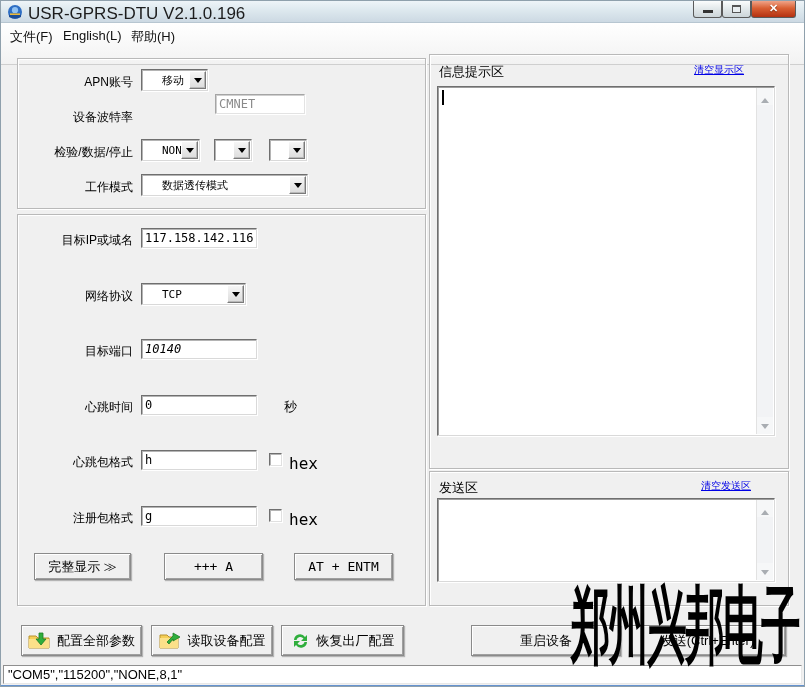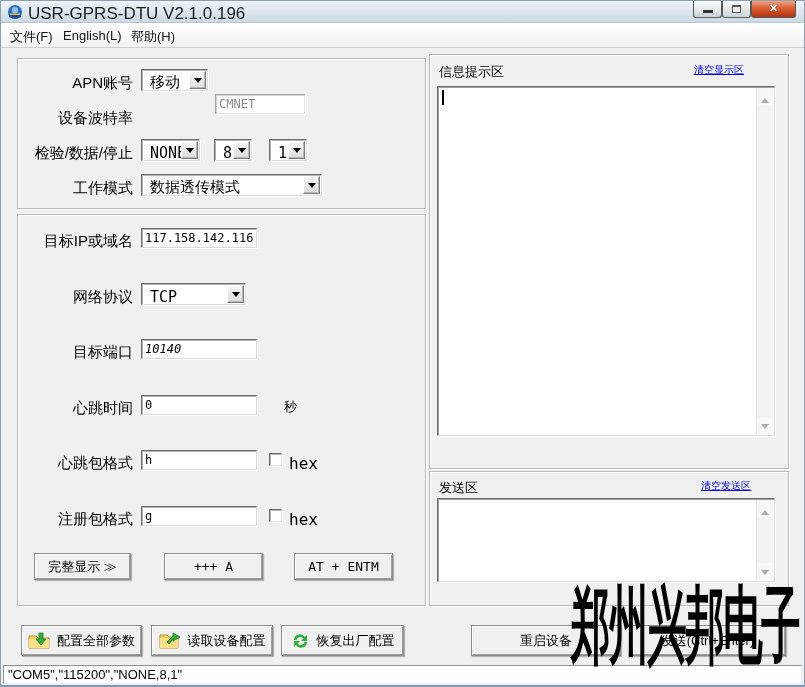--- a/index.html
+++ b/index.html
@@ -23,47 +23,47 @@
     width:29px;height:17px;margin-left:0;position:relative;
     border:1px solid #5a5a5a;border-top:none;border-radius:0 0 3px 3px;
     background:linear-gradient(180deg,#fbfdfd 0%,#e4eaec 45%,#ccd5d9 100%);
   }
   .winbtn.close{width:45px;background:linear-gradient(180deg,#f0a488 0%,#d95f33 45%,#b33111 100%);}
   .glyph-min{position:absolute;left:9px;bottom:4px;width:10px;height:3px;background:#333;}
   .glyph-max{position:absolute;left:9px;top:4px;width:9px;height:8px;border:1px solid #555;border-top:2px solid #555;background:#e9eef0;}
   .glyph-close{position:absolute;left:0;top:1px;width:100%;text-align:center;color:#fff;font-weight:bold;font-size:11px;text-shadow:0 1px 1px #7c2200;}
   
   .menubar{
-    left:0;top:22px;width:100%;height:25px;
+    left:0;top:22px;width:100%;height:42px;
     background:linear-gradient(180deg,#ffffff,#f2f2f2);
     border-bottom:1px solid #cfcfcf;
   }
   .menu-item{position:absolute;top:4px;font-size:13px;color:#111;padding:1px 4px;cursor:default;}
   
   .groupbox{
     border:1px solid #b9b9b9;
     box-shadow:inset 1px 1px 0 #ffffff,1px 1px 0 #ffffff;
     background:transparent;
   }
   
-  .lbl{font-size:15px;color:#000;text-align:right;width:112px;white-space:nowrap;}
+  .lbl{font-size:12px;color:#000;text-align:right;width:112px;white-space:nowrap;}
   .mono{font-family:"DejaVu Sans Mono",monospace;font-size:16px;}
   
   .field{
     background:#fff;border:1px solid #6f6f6f;
     border-right-color:#d9d9d9;border-bottom-color:#d9d9d9;
     box-shadow:1px 1px 0 #ffffff, inset 1px 1px 0 #b4b4b4;
     font-family:"DejaVu Sans Mono",monospace;font-size:12px;color:#000;
     padding:2px 3px 0 3px;outline:none;
   }
   input.field{padding:0 3px;}
   .field.disabled{color:#8a8a8a;border-color:#a5a5a5 #e3e3e3 #e3e3e3 #a5a5a5;box-shadow:1px 1px 0 #ffffff, inset 1px 1px 0 #cfcfcf;}
   .combo{background:#fff;border:1px solid #6f6f6f;border-right-color:#d9d9d9;border-bottom-color:#d9d9d9;
     box-shadow:1px 1px 0 #ffffff, inset 1px 1px 0 #b4b4b4;}
-  .combo .val{position:absolute;left:8px;top:3px;font-size:15px;white-space:nowrap;}
+  .combo .val{position:absolute;left:20px;top:3px;font-size:11px;white-space:nowrap;}
   .combo .val.mono{top:4px;}
   .dd-btn{
     position:absolute;right:1px;top:1px;bottom:1px;width:17px;
     background:linear-gradient(180deg,#f6f6f6,#dcdcdc);
     border:1px solid #fff;border-right-color:#7a7a7a;border-bottom-color:#7a7a7a;
     box-shadow:inset -1px -1px 0 #b9b9b9;
   }
   .dd-arrow{
     position:absolute;left:50%;top:50%;margin:-2px 0 0 -4px;
     width:0;height:0;border:4px solid transparent;border-top:5px solid #000;
@@ -176,21 +176,21 @@
       </span>
   </div>
   <div class="abs combo" style="left:268px;top:138px;width:38px;height:22px;">
     <span class="val mono">1</span>
     <span class="dd-btn">
         <span class="dd-arrow"></span>
       </span>
   </div>
 
   <div class="abs lbl" style="left:20px;top:178px;">工作模式</div>
-  <div class="abs combo" style="left:140px;top:173px;width:181px;height:22px;">
+  <div class="abs combo" style="left:140px;top:173px;width:167px;height:22px;">
     <span class="val">数据透传模式</span>
     <span class="dd-btn">
         <span class="dd-arrow"></span>
       </span>
   </div>
 
   <div class="abs groupbox" style="left:16px;top:213px;width:409px;height:392px;"></div>
 
   <div class="abs lbl" style="left:20px;top:231px;">目标IP或域名</div>
   <input class="abs field" style="left: 140px; top: 227px; width: 116px; height: 20px;" readonly="" value="117.158.142.116">

